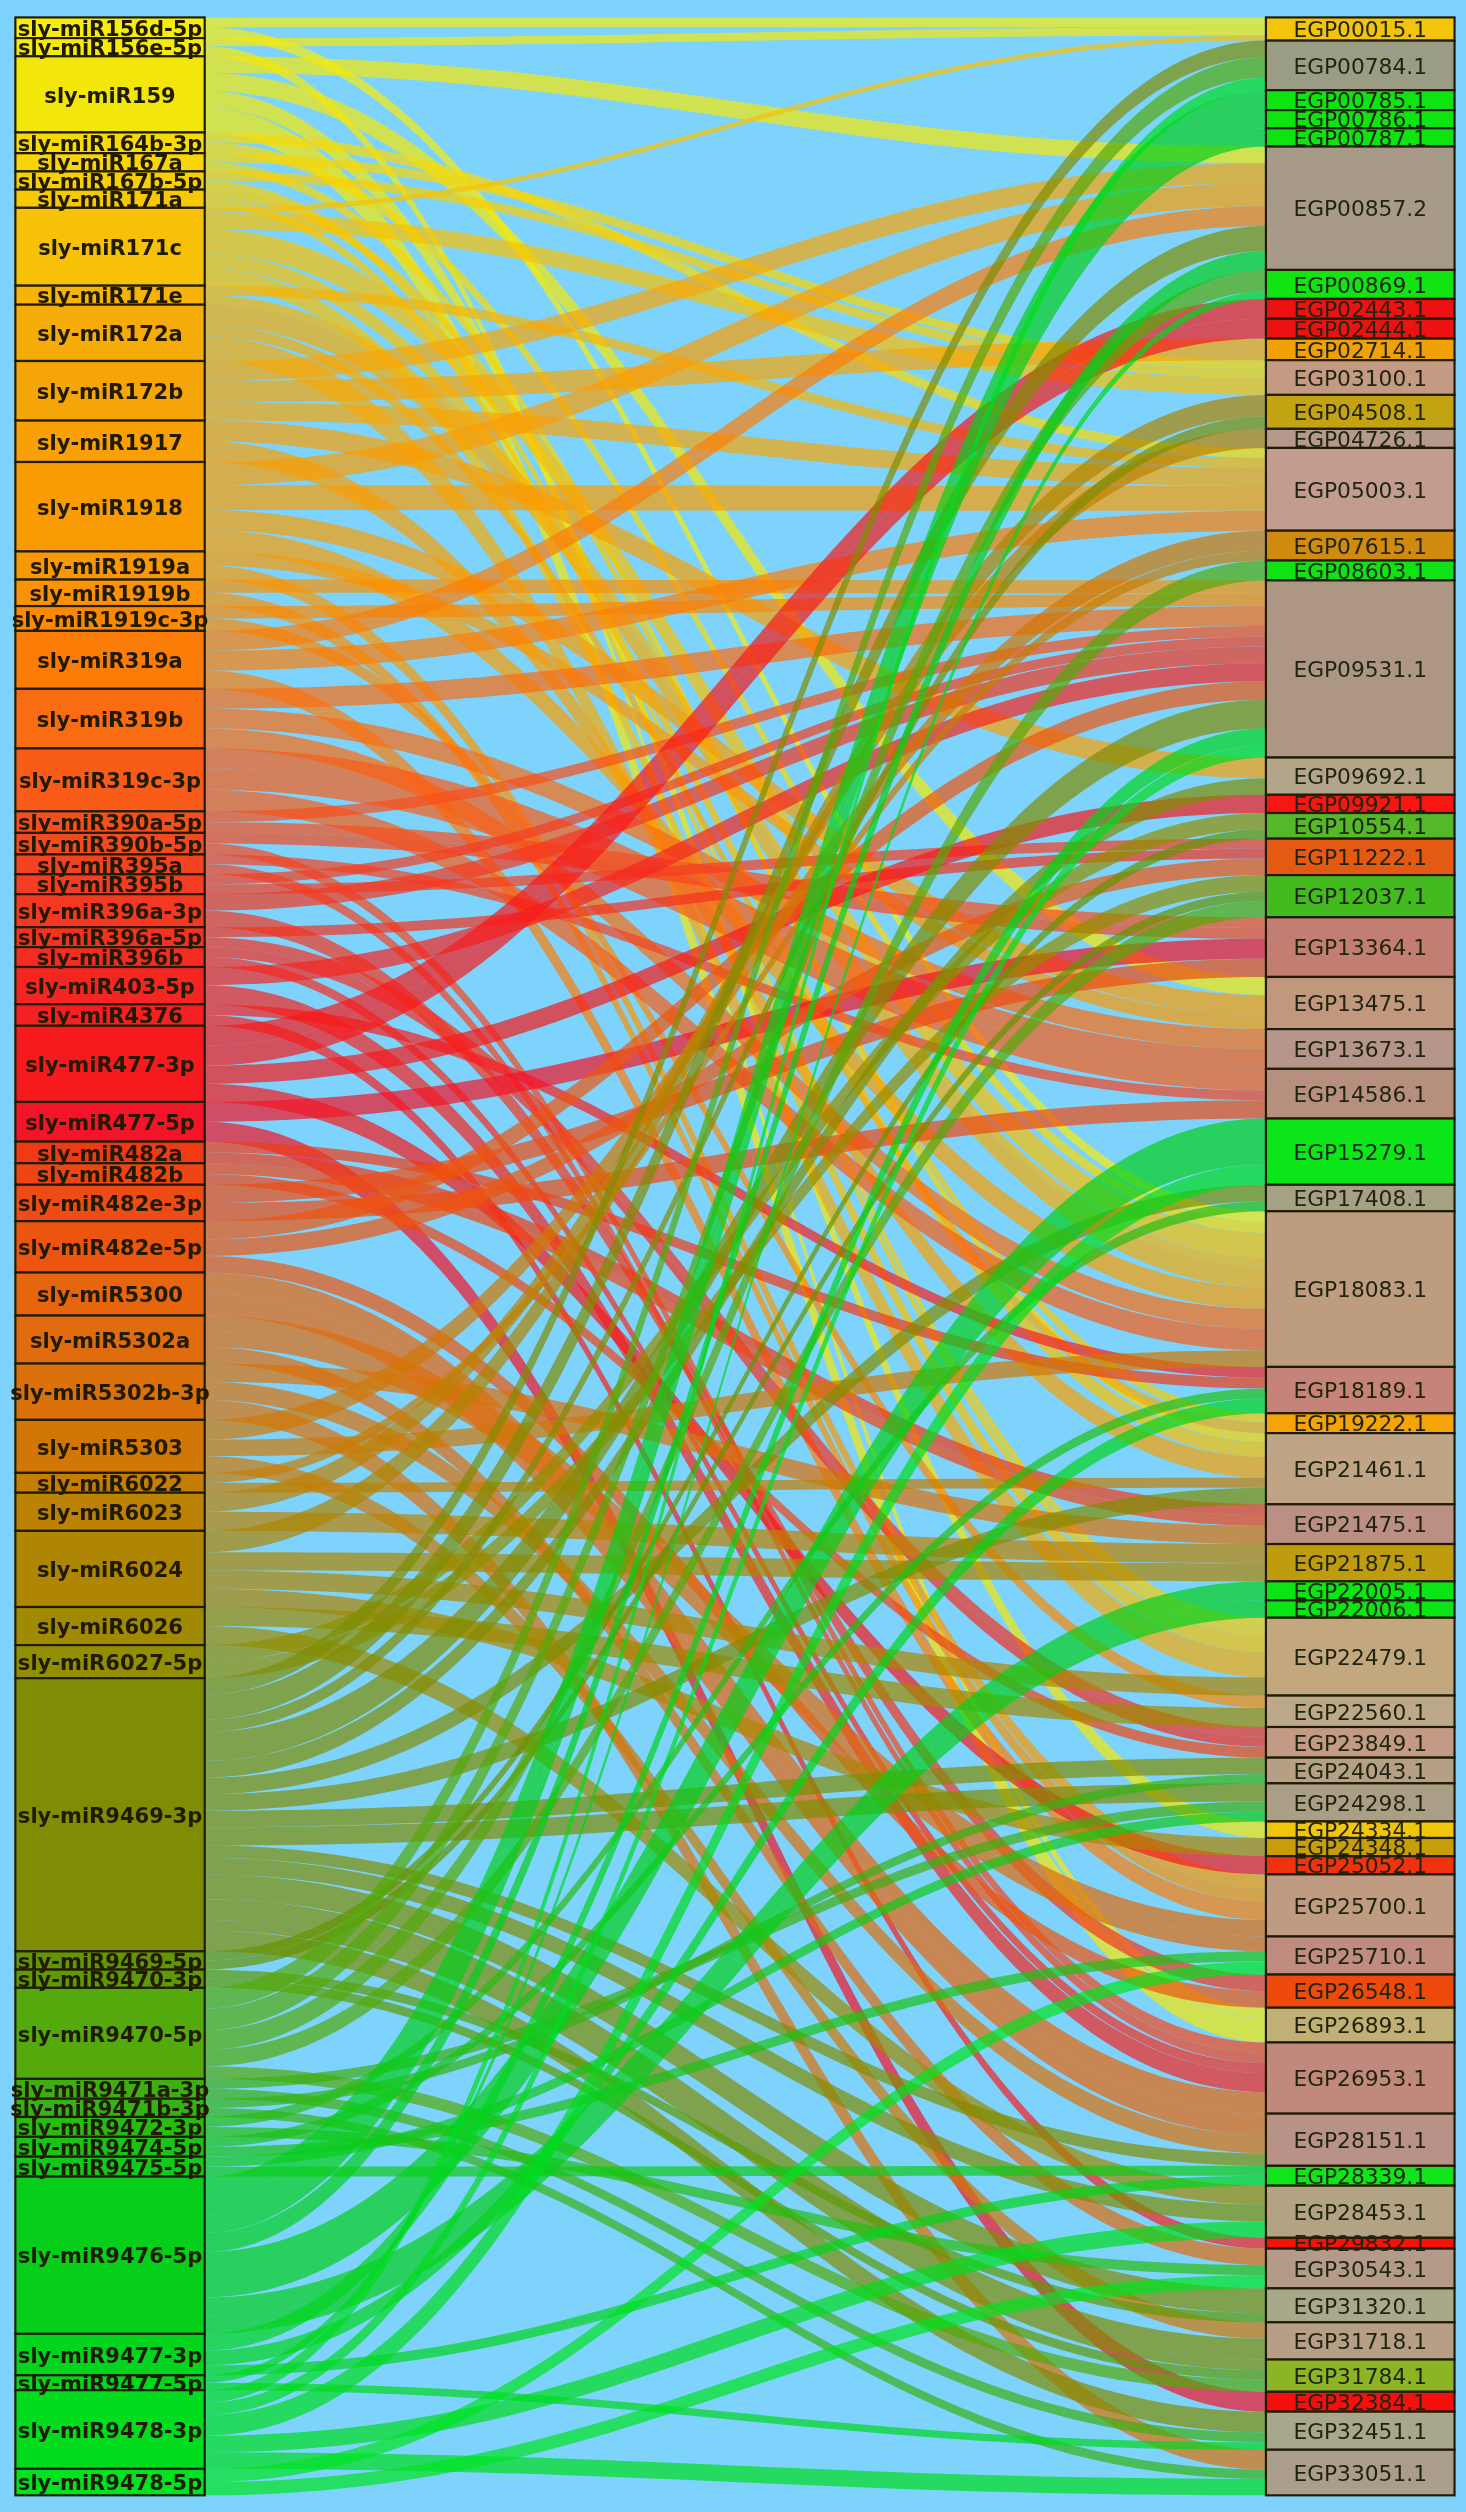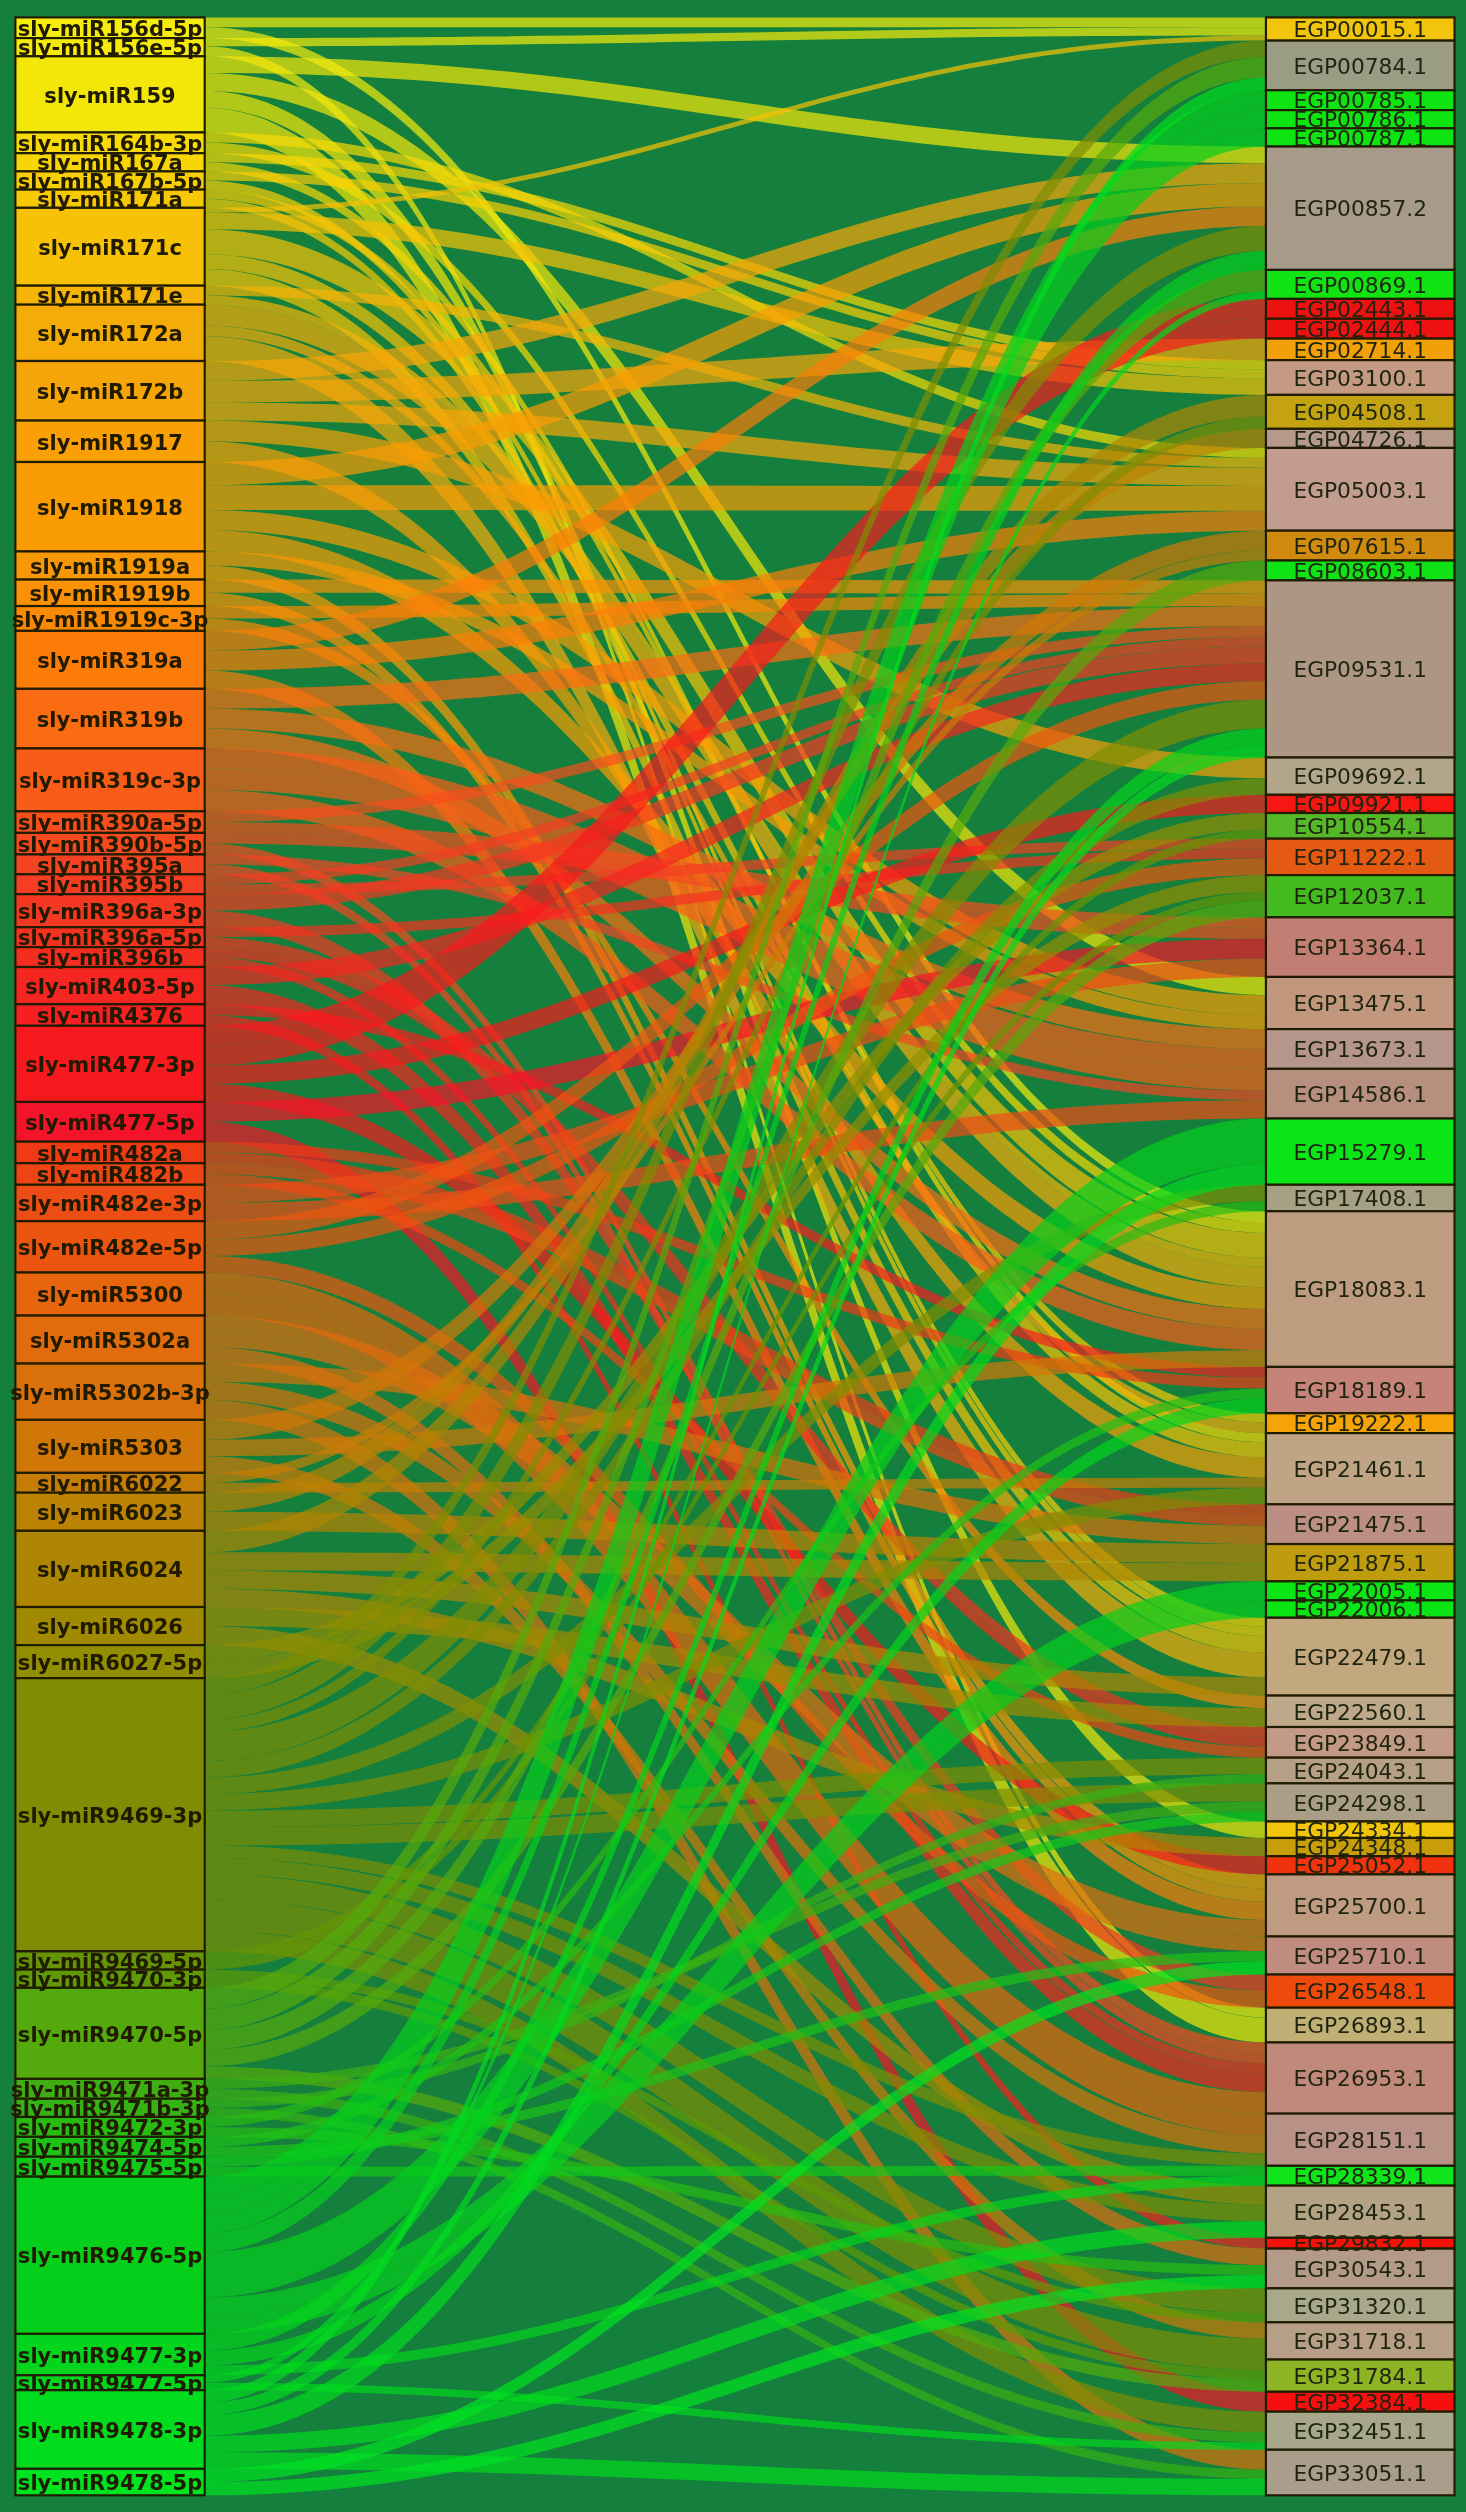--- a/index.html
+++ b/index.html
@@ -1,16 +1,16 @@
 <!DOCTYPE html>
 <html style="font-size:11.6px"><head>
 <meta charset="utf-8">
 <style>
   html,body{margin:0;padding:0;background:#ffffff;}
-  .fig-wrap{position:relative;width:1467px;height:2512px;background:#15803d;overflow:hidden;
+  .fig-wrap{position:relative;width:1467px;height:2512px;background:#7dd3fc;overflow:hidden;
             font-family:"DejaVu Sans","Liberation Sans",sans-serif;}
   svg{display:block;}
   .left-label{font:bold 29px "DejaVu Sans","Liberation Sans",sans-serif;fill:#201a00;}
   .right-label{font:30px "DejaVu Sans","Liberation Sans",sans-serif;fill:#1f2410;}
 </style>
 </head>
 <body>
 
 <div class="fig-wrap">
   <svg id="sankey" xmlns="http://www.w3.org/2000/svg" width="1467" height="2512" viewBox="0 0 2022 3463">

